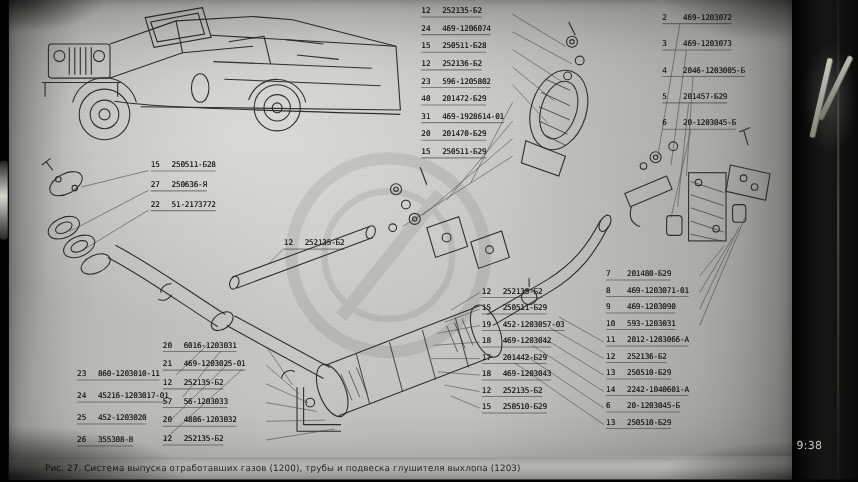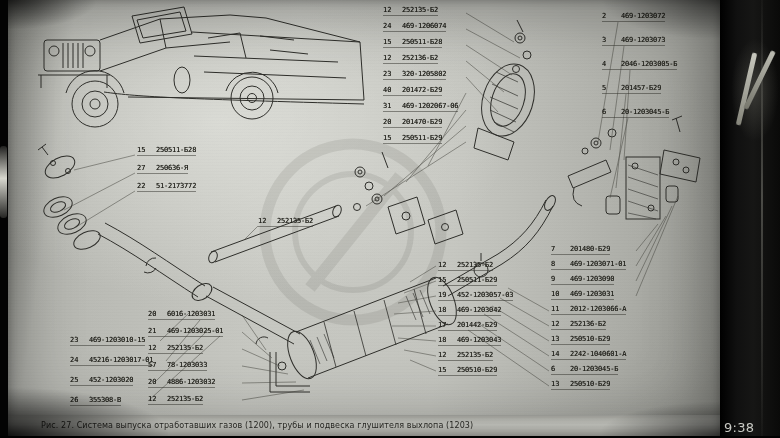--- a/index.html
+++ b/index.html
@@ -38,21 +38,21 @@
 
   
   .bezel-left{position:absolute;left:0;top:0;width:8px;height:438px;background:#030303}
   .streak{position:absolute;left:0;top:146px;width:7px;height:72px;border-radius:3px;
     background:linear-gradient(180deg,rgba(200,200,190,.15),rgba(238,238,228,.9) 45%,rgba(175,175,165,.2))}
   .bezel-right{position:absolute;left:720px;top:0;width:60px;height:438px;
     background:linear-gradient(90deg,#000 0%,#101010 28%,#161615 55%,#0a0a09 100%)}
   .bezel-line{position:absolute;left:41px;top:0;width:2px;height:438px;
     background:linear-gradient(180deg,rgba(130,130,120,.05),rgba(160,160,150,.4) 45%,rgba(120,120,110,.05))}
   .bezel-bottom{position:absolute;left:0;top:436px;width:780px;height:2px;background:#000}
-  .clock{position:absolute;left:724px;top:420px;color:#c9cac4;font-size:13px;letter-spacing:.3px}
+  .clock{position:absolute;left:724px;top:400px;color:#c9cac4;font-size:10px;letter-spacing:.3px}
 
   
   .tw-glow{position:absolute;left:731px;top:38px;width:48px;height:104px;background:radial-gradient(rgba(150,150,138,.28),transparent 70%)}
   .tw1{position:absolute;left:744px;top:52px;width:5px;height:74px;border-radius:2px;transform:rotate(13deg);
     background:linear-gradient(180deg,#c8c8be,#85857b);filter:blur(.3px)}
   .tw2{position:absolute;left:757px;top:48px;width:5px;height:64px;border-radius:2px;transform:rotate(26deg);
     background:linear-gradient(180deg,#bcbcb2,#77776d);filter:blur(.3px)}
 </style>
 </head>
 <body>
@@ -204,29 +204,29 @@
           <div class="plabel">
             <span class="pn">15</span>
             <span class="pc">250511-Б28</span>
           </div>
           <div class="plabel">
             <span class="pn">12</span>
             <span class="pc">252136-Б2</span>
           </div>
           <div class="plabel">
             <span class="pn">23</span>
-            <span class="pc">320-1205802</span>
+            <span class="pc">596-1205802</span>
           </div>
           <div class="plabel">
             <span class="pn">40</span>
             <span class="pc">201472-Б29</span>
           </div>
           <div class="plabel">
             <span class="pn">31</span>
-            <span class="pc">469-1202067-06</span>
+            <span class="pc">469-1928614-01</span>
           </div>
           <div class="plabel">
             <span class="pn">20</span>
             <span class="pc">201470-Б29</span>
           </div>
           <div class="plabel">
             <span class="pn">15</span>
             <span class="pc">250511-Б29</span>
           </div>
         </div>
@@ -280,21 +280,21 @@
           <div class="plabel">
             <span class="pn">8</span>
             <span class="pc">469-1203071-01</span>
           </div>
           <div class="plabel">
             <span class="pn">9</span>
             <span class="pc">469-1203090</span>
           </div>
           <div class="plabel">
             <span class="pn">10</span>
-            <span class="pc">469-1203031</span>
+            <span class="pc">593-1203031</span>
           </div>
           <div class="plabel">
             <span class="pn">11</span>
             <span class="pc">2012-1203066-А</span>
           </div>
           <div class="plabel">
             <span class="pn">12</span>
             <span class="pc">252136-Б2</span>
           </div>
           <div class="plabel">
@@ -344,21 +344,21 @@
             <span class="pc">252135-Б2</span>
           </div>
           <div class="plabel">
             <span class="pn">15</span>
             <span class="pc">250510-Б29</span>
           </div>
         </div>
       <div class="pcol" style="left:62px;top:336px;gap:10px">
           <div class="plabel">
             <span class="pn">23</span>
-            <span class="pc">469-1203010-15</span>
+            <span class="pc">860-1203010-11</span>
           </div>
           <div class="plabel">
             <span class="pn">24</span>
             <span class="pc">45216-1203017-01</span>
           </div>
           <div class="plabel">
             <span class="pn">25</span>
             <span class="pc">452-1203020</span>
           </div>
           <div class="plabel">
@@ -374,21 +374,21 @@
           <div class="plabel">
             <span class="pn">21</span>
             <span class="pc">469-1203025-01</span>
           </div>
           <div class="plabel">
             <span class="pn">12</span>
             <span class="pc">252135-Б2</span>
           </div>
           <div class="plabel">
             <span class="pn">57</span>
-            <span class="pc">78-1203033</span>
+            <span class="pc">56-1203033</span>
           </div>
           <div class="plabel">
             <span class="pn">20</span>
             <span class="pc">4886-1203032</span>
           </div>
           <div class="plabel">
             <span class="pn">12</span>
             <span class="pc">252135-Б2</span>
           </div>
         </div>

